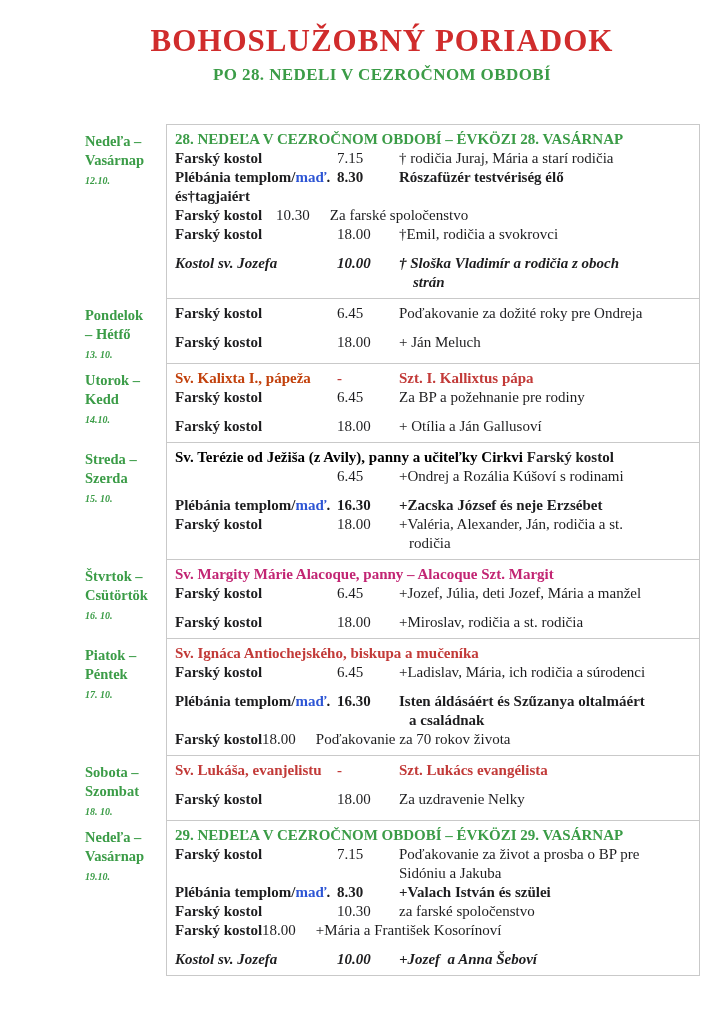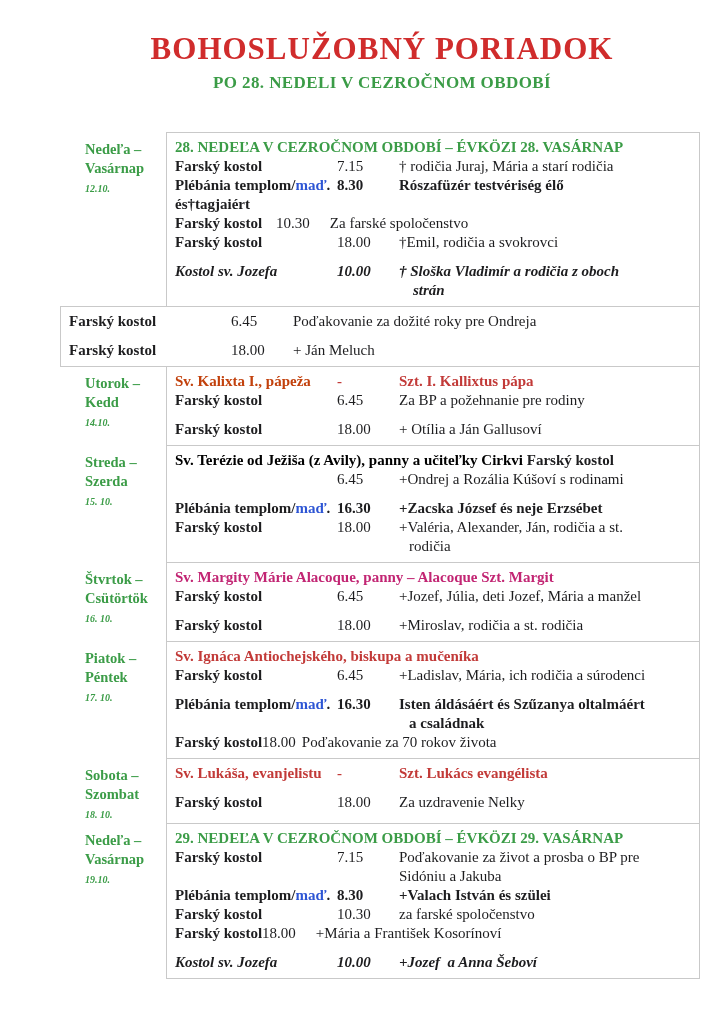--- a/index.html
+++ b/index.html
@@ -2,21 +2,21 @@
 <html style="--c-title_red: #d02c2c; --c-green: #3b9c47; --c-red: #c23a38; --c-magenta: #c22573; --c-blue: #2d55d4; --c-purple: #7e62c4; --c-body: #1d1d1f; --c-border: #c9c9c9;"><head>
 <meta charset="utf-8">
 <style>
   html,body{margin:0;padding:0;background:#ffffff;}
   .page{
     width:724px;height:1024px;background:#fff;overflow:hidden;
     font-family:"Liberation Serif","DejaVu Serif",serif;
     color:var(--c-body,#1d1d1f);
     box-sizing:border-box;
   }
-  .header{text-align:center;padding-top:32px;margin-left:40px;}
+  .header{text-align:center;padding-top:24px;margin-left:40px;}
   .page-title{
     font-size:31px;font-weight:700;letter-spacing:1px;
     color:var(--c-title_red,#d02c2c);line-height:1.1;
   }
   .page-subtitle{
     font-size:17px;font-weight:700;letter-spacing:0.4px;
     color:var(--c-green,#3b9c47);margin-top:7px;
   }
   .table{display:flex;flex-direction:column;margin:40px 24px 0 60px;}
   .row{display:flex;align-items:stretch;}
@@ -62,20 +62,25 @@
           <div class="line cols"><div><span class="b ">Plébánia templom/</span><span class="b " style="color: rgb(45, 85, 212);">maď</span><span class="b ">.</span></div><div><span class="b ">8.30</span></div><div><span class="b ">Rószafüzér testvériség élő</span></div></div>
           <div class="line"><span class="b ">és†tagjaiért</span></div>
           <div class="line"><span class="b ">Farský kostol</span><span style="margin-left: 14px;">10.30</span><span style="margin-left: 20px;">Za farské spoločenstvo</span></div>
           <div class="line cols"><div><span class="b ">Farský kostol</span></div><div><span>18.00</span></div><div><span>†Emil, rodičia a svokrovci</span></div></div>
           <div class="gap"></div>
           <div class="line cols"><div><span class="b i">Kostol sv. Jozefa</span></div><div><span class="b i">10.00</span></div><div><span class="b i">† Sloška Vladimír a rodičia z oboch</span></div></div>
           <div class="line cols"><div></div><div></div><div style="padding-left: 14px;"><span class="b i">strán</span></div></div>
         </div>
       </div>
       <div class="row">
+        <div class="day">
+          <div>Pondelok</div>
+          <div>– Hétfő</div>
+          <div class="date">13. 10.</div>
+        </div>
         <div class="cell">
           <div class="line cols"><div><span class="b ">Farský kostol</span></div><div><span>6.45</span></div><div><span>Poďakovanie za dožité roky pre Ondreja</span></div></div>
           <div class="gap"></div>
           <div class="line cols"><div><span class="b ">Farský kostol</span></div><div><span>18.00</span></div><div><span>+ Ján Meluch</span></div></div>
         </div>
       </div>
       <div class="row">
         <div class="day">
           <div>Utorok –</div>
           <div>Kedd</div>
@@ -121,21 +126,21 @@
           <div>Piatok –</div>
           <div>Péntek</div>
           <div class="date">17. 10.</div>
         </div>
         <div class="cell">
           <div class="line"><span class="b " style="color: rgb(194, 58, 56);">Sv. Ignáca Antiochejského, biskupa a mučeníka</span></div>
           <div class="line cols"><div><span class="b ">Farský kostol</span></div><div><span>6.45</span></div><div><span>+Ladislav, Mária, ich rodičia a súrodenci</span></div></div>
           <div class="gap"></div>
           <div class="line cols"><div><span class="b ">Plébánia templom/</span><span class="b " style="color: rgb(45, 85, 212);">maď</span><span class="b ">.</span></div><div><span class="b ">16.30</span></div><div><span class="b ">Isten áldásáért és Szűzanya oltalmáért</span></div></div>
           <div class="line cols"><div></div><div></div><div style="padding-left: 10px;"><span class="b ">a családnak</span></div></div>
-          <div class="line"><span class="b ">Farský kostol</span><span>18.00</span><span style="margin-left: 6px; text-align: right;">Poďakovanie za 70 rokov života</span></div>
+          <div class="line"><span class="b ">Farský kostol</span><span>18.00</span><span style="margin-left: 20px; text-align: right;">Poďakovanie za 70 rokov života</span></div>
         </div>
       </div>
       <div class="row">
         <div class="day">
           <div>Sobota –</div>
           <div>Szombat</div>
           <div class="date">18. 10.</div>
         </div>
         <div class="cell">
           <div class="line cols"><div><span class="b " style="color: rgb(194, 58, 56);">Sv. Lukáša, evanjelistu</span></div><div><span class="b " style="color: rgb(194, 58, 56);">-</span></div><div><span class="b " style="color: rgb(194, 58, 56);">Szt. Lukács evangélista</span></div></div>

